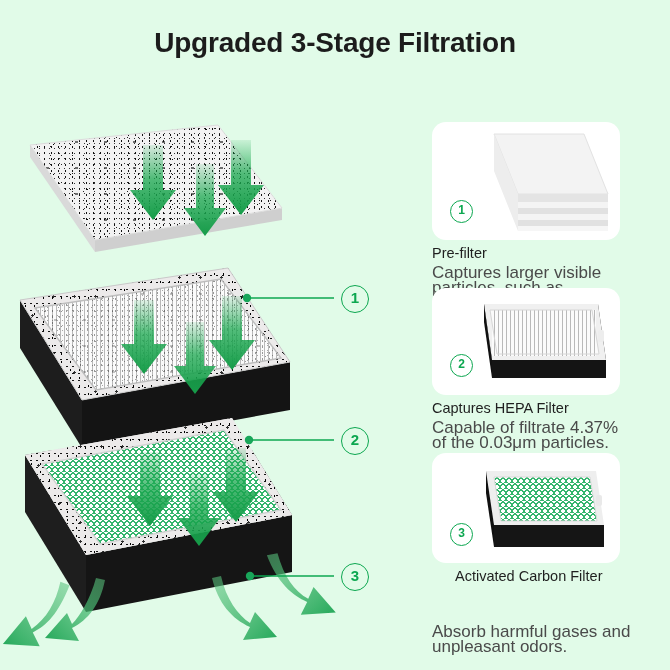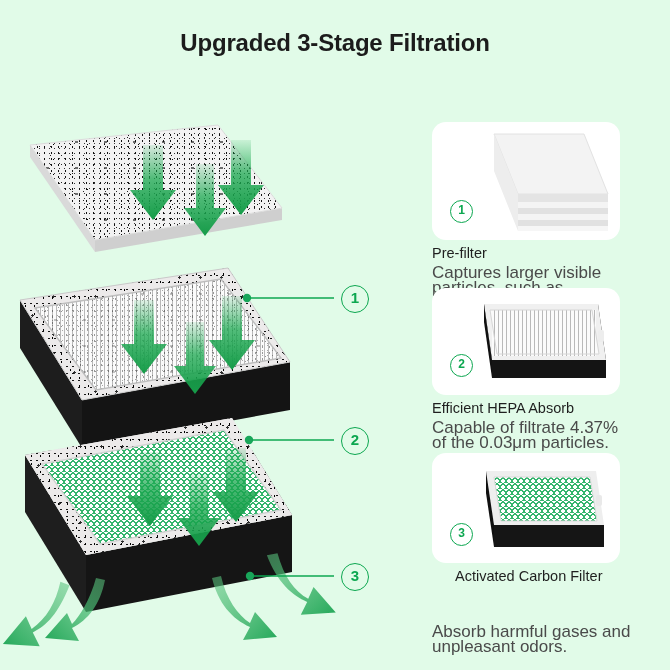--- a/index.html
+++ b/index.html
@@ -7,21 +7,21 @@
     width:670px;height:670px;overflow:hidden;
     background:#e1fbe8;
     font-family:"Liberation Sans", sans-serif;
     position:relative;
   }
   
   .title-block{
     position:absolute;top:28px;left:0;width:670px;text-align:center;
     color:#1c1c1c;font-weight:bold;letter-spacing:-0.2px;
   }
-  .title-line{font-size:24px;line-height:29px;white-space:nowrap;}
+  .title-line{font-size:28px;line-height:29px;white-space:nowrap;}
   
   .illus{position:absolute;left:0;top:100px;width:400px;height:560px;}
   
   .speckle{
     background-color:#f2f2f2;
     background-image:
       radial-gradient(#111 0.6px, transparent 0.7px),
       radial-gradient(#222 0.5px, transparent 0.6px),
       radial-gradient(#000 0.9px, transparent 1.0px),
       radial-gradient(#333 0.45px, transparent 0.55px),
@@ -235,21 +235,21 @@
     <polygon points="58,22 160,22 167,66 65,66" fill="#fbfbfb"></polygon>
     <foreignObject x="58" y="22" width="110" height="46" clip-path="url(#cardPleat)">
       <div xmlns="http://www.w3.org/1999/xhtml" class="pleat" style="width:110px;height:46px;"></div>
     </foreignObject>
     <polygon points="58,22 160,22 167,66 65,66" fill="none" stroke="#d6d6d6" stroke-width="1"></polygon>
     <polygon points="52,16 60,72 60,90 52,34" fill="#101010"></polygon>
     <rect x="166" y="42" width="6" height="12" rx="2" fill="#ededed"></rect>
   </svg>
   <div class="card-badge" style="left:18px;top:66px;">2</div>
 </div>
-<div class="card-title" style="left:432px;top:400px;">Efficient HEPA Absorb</div>
+<div class="card-title" style="left:432px;top:400px;">Captures HEPA Filter</div>
 <div class="card-desc" style="left:432px;top:420px;">Capable of filtrate 4.37% of the 0.03μm particles.</div>
 
 <div class="card" style="left:432px;top:453px;width:188px;height:110px;">
   <svg width="188" height="110" style="position:absolute;left:0;top:0;">
     <defs>
       <clipPath id="cardMesh">
           <polygon points="62,24 158,24 165,68 69,68"></polygon>
         </clipPath>
     </defs>
     <polygon points="54,18 164,18 172,72 62,72" fill="#eeeeee"></polygon>

